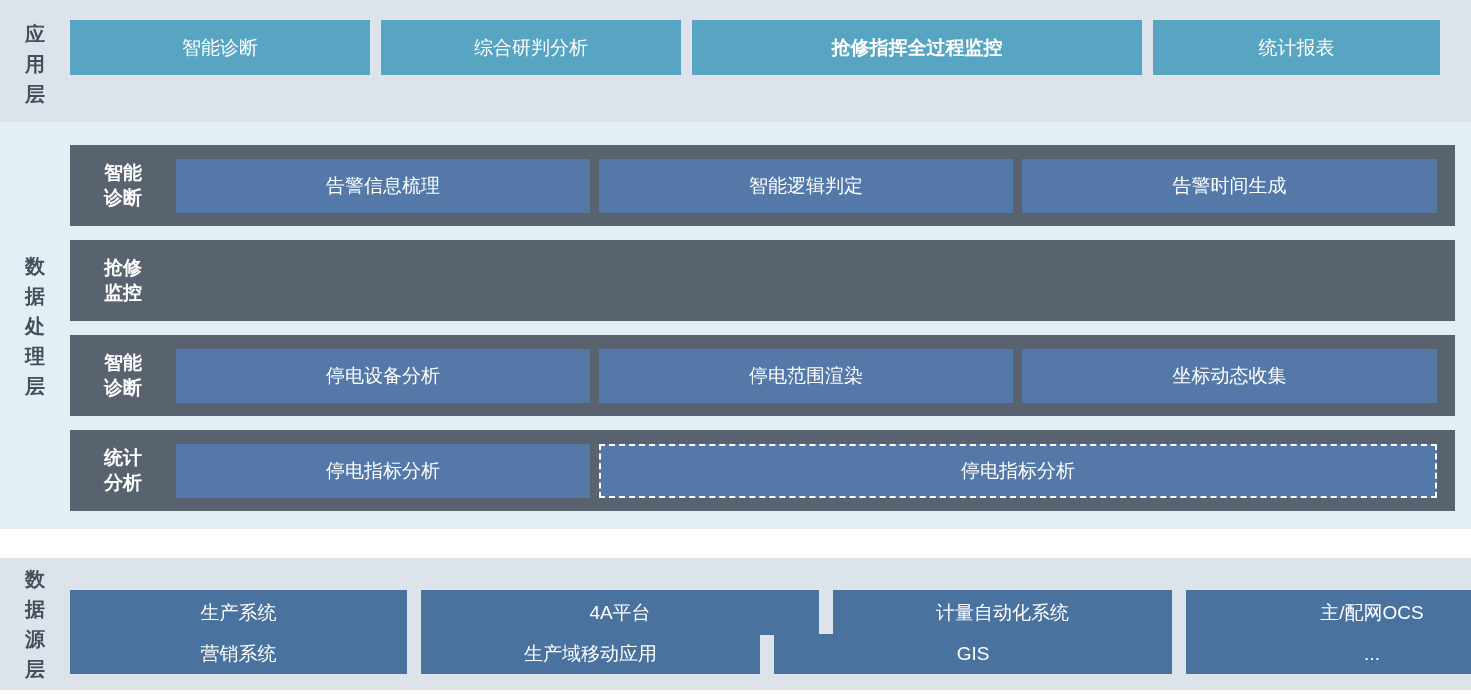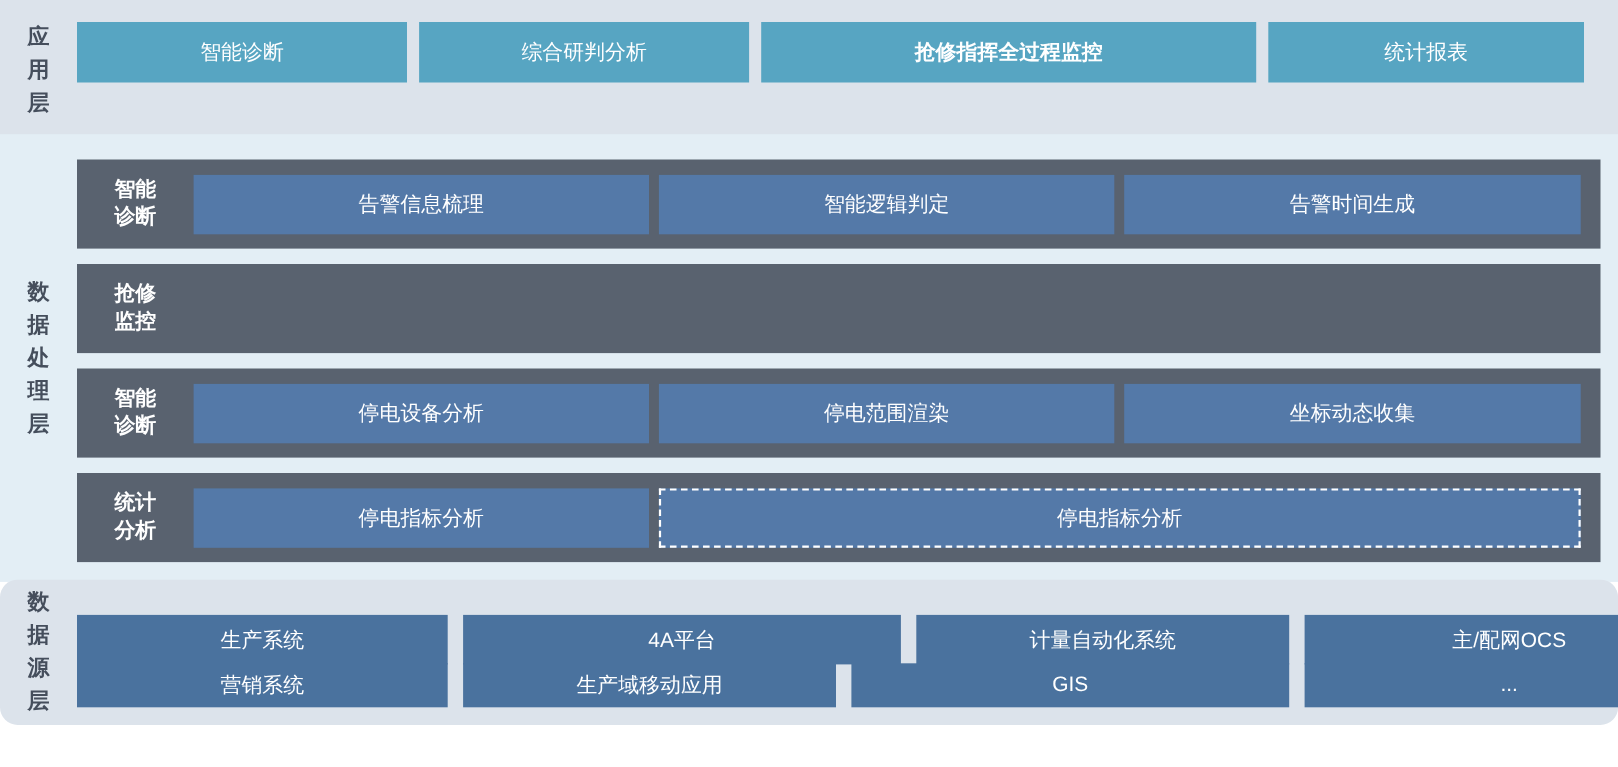--- a/index.html
+++ b/index.html
@@ -3,21 +3,21 @@
 <meta charset="utf-8">
 <style>
   * { margin:0; padding:0; box-sizing:border-box; }
   html,body { width:1471px; height:697px; background:#ffffff;
     font-family:"Liberation Sans", sans-serif; }
   .page { position:relative; width:1471px; height:697px; background:#ffffff; overflow:hidden; }
 
   .section { position:absolute; left:0; width:1471px; }
   .section-app { top:0; height:128px; background:#dce3eb; }
   .section-proc { top:122px; height:407px; background:#e3eef5; }
-  .section-src { top:527px; height:132px; background:#dce3eb;border-radius:16px; }
+  .section-src { top:558px; height:132px; background:#dce3eb; }
 
   .vlabel {
     position:absolute; left:22px; top:50%; transform:translateY(-50%);
     width:26px; text-align:center; word-break:break-all;
     font-size:20px; font-weight:bold; color:#454e5c; line-height:1.5;
   }
 
   .boxrow { position:absolute; display:flex; }
   .box {
     display:flex; align-items:center; justify-content:center;

